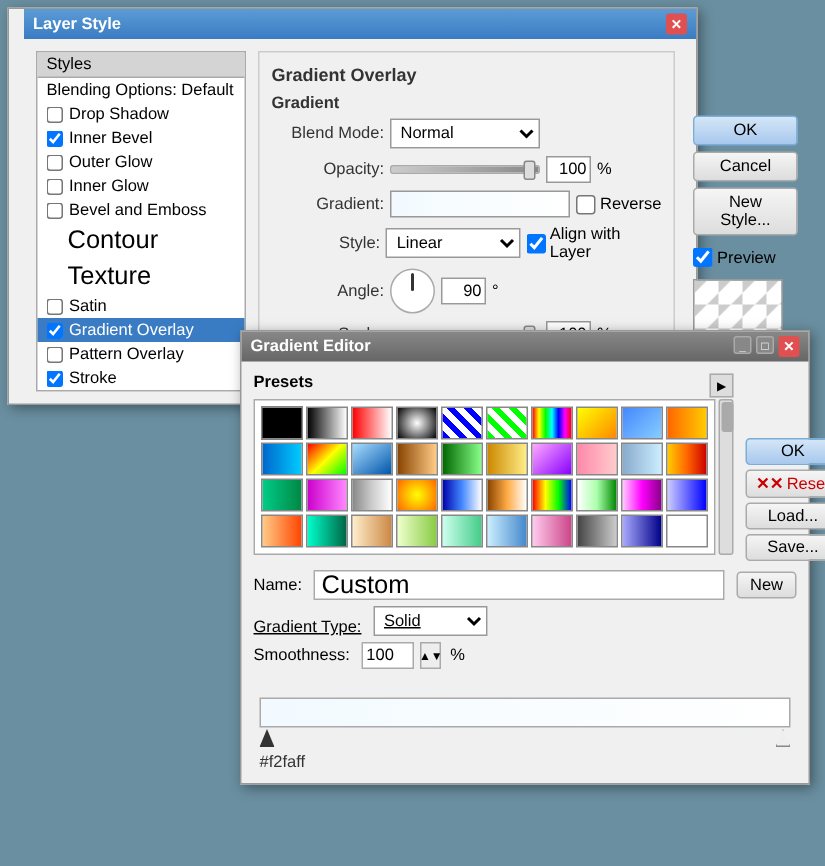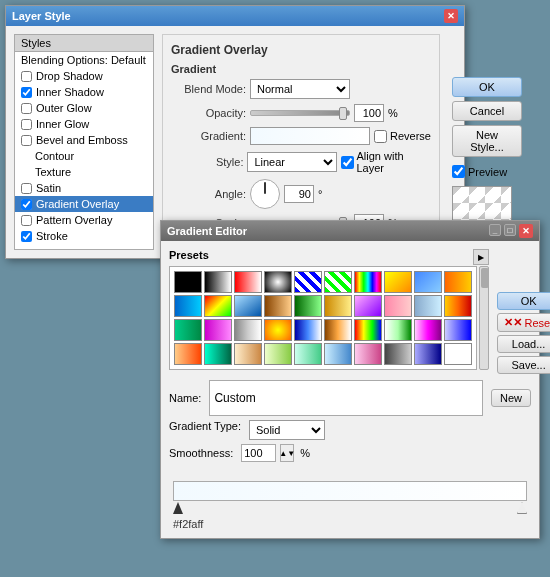--- a/index.html
+++ b/index.html
@@ -12,20 +12,21 @@
 
     
     .window {
       position: absolute;
       top: 5px;
       left: 5px;
       width: 460px;
       background: #f0f0f0;
       border: 1px solid #999;
       box-shadow: 2px 2px 8px rgba(0,0,0,0.4);
+      padding-left: 10px;
     }
     .window-titlebar {
       background: linear-gradient(to bottom, #5b9bd5, #3a7cc4);
       color: white;
       padding: 3px 6px;
       font-size: 11px;
       font-weight: bold;
       display: flex;
       align-items: center;
       justify-content: space-between;
@@ -75,21 +76,21 @@
       color: white;
     }
     .sidebar-item input[type="checkbox"] {
       width: 11px;
       height: 11px;
       margin: 0;
     }
     .sidebar-subitem {
       padding: 2px 6px 2px 20px;
       cursor: pointer;
-      font-size: 11px;
+      font-size: 17px;
     }
 
     
     .main-content {
       flex: 1;
     }
     .main-buttons {
       display: flex;
       flex-direction: column;
       gap: 4px;
@@ -291,30 +292,31 @@
     }
 
     .ge-form-row {
       display: flex;
       align-items: center;
       margin-top: 6px;
       gap: 4px;
     }
     .ge-name-input {
       flex: 1;
-      height: 36px;
-      border: 1px solid #aaa;
-      font-size: 12px;
+      height: 20px;
+      border: 1px solid #aaa;
+      font-size: 17px;
       padding: 1px 4px;
     }
     .ge-gradient-type {
       display: flex;
-      align-items: flex-start;
+      align-items: flex-end;
       gap: 4px;
       margin-top: 4px;
+      text-decoration: underline;
     }
     .ge-smoothness {
       display: flex;
       align-items: center;
       gap: 4px;
       margin-top: 4px;
     }
     .smoothness-input {
       width: 35px;
       height: 18px;
@@ -420,21 +422,21 @@
       <div class="sidebar-header">Styles</div>
       <div class="sidebar-item">
         <span>Blending Options: Default</span>
       </div>
       <div class="sidebar-item">
         <input type="checkbox" style="">
         <span>Drop Shadow</span>
       </div>
       <div class="sidebar-item">
         <input type="checkbox" checked="" style="">
-        <span>Inner Shadow</span>
+        <span>Inner Bevel</span>
       </div>
       <div class="sidebar-item">
         <input type="checkbox" style="">
         <span>Outer Glow</span>
       </div>
       <div class="sidebar-item">
         <input type="checkbox" style="">
         <span>Inner Glow</span>
       </div>
       <div class="sidebar-item">

